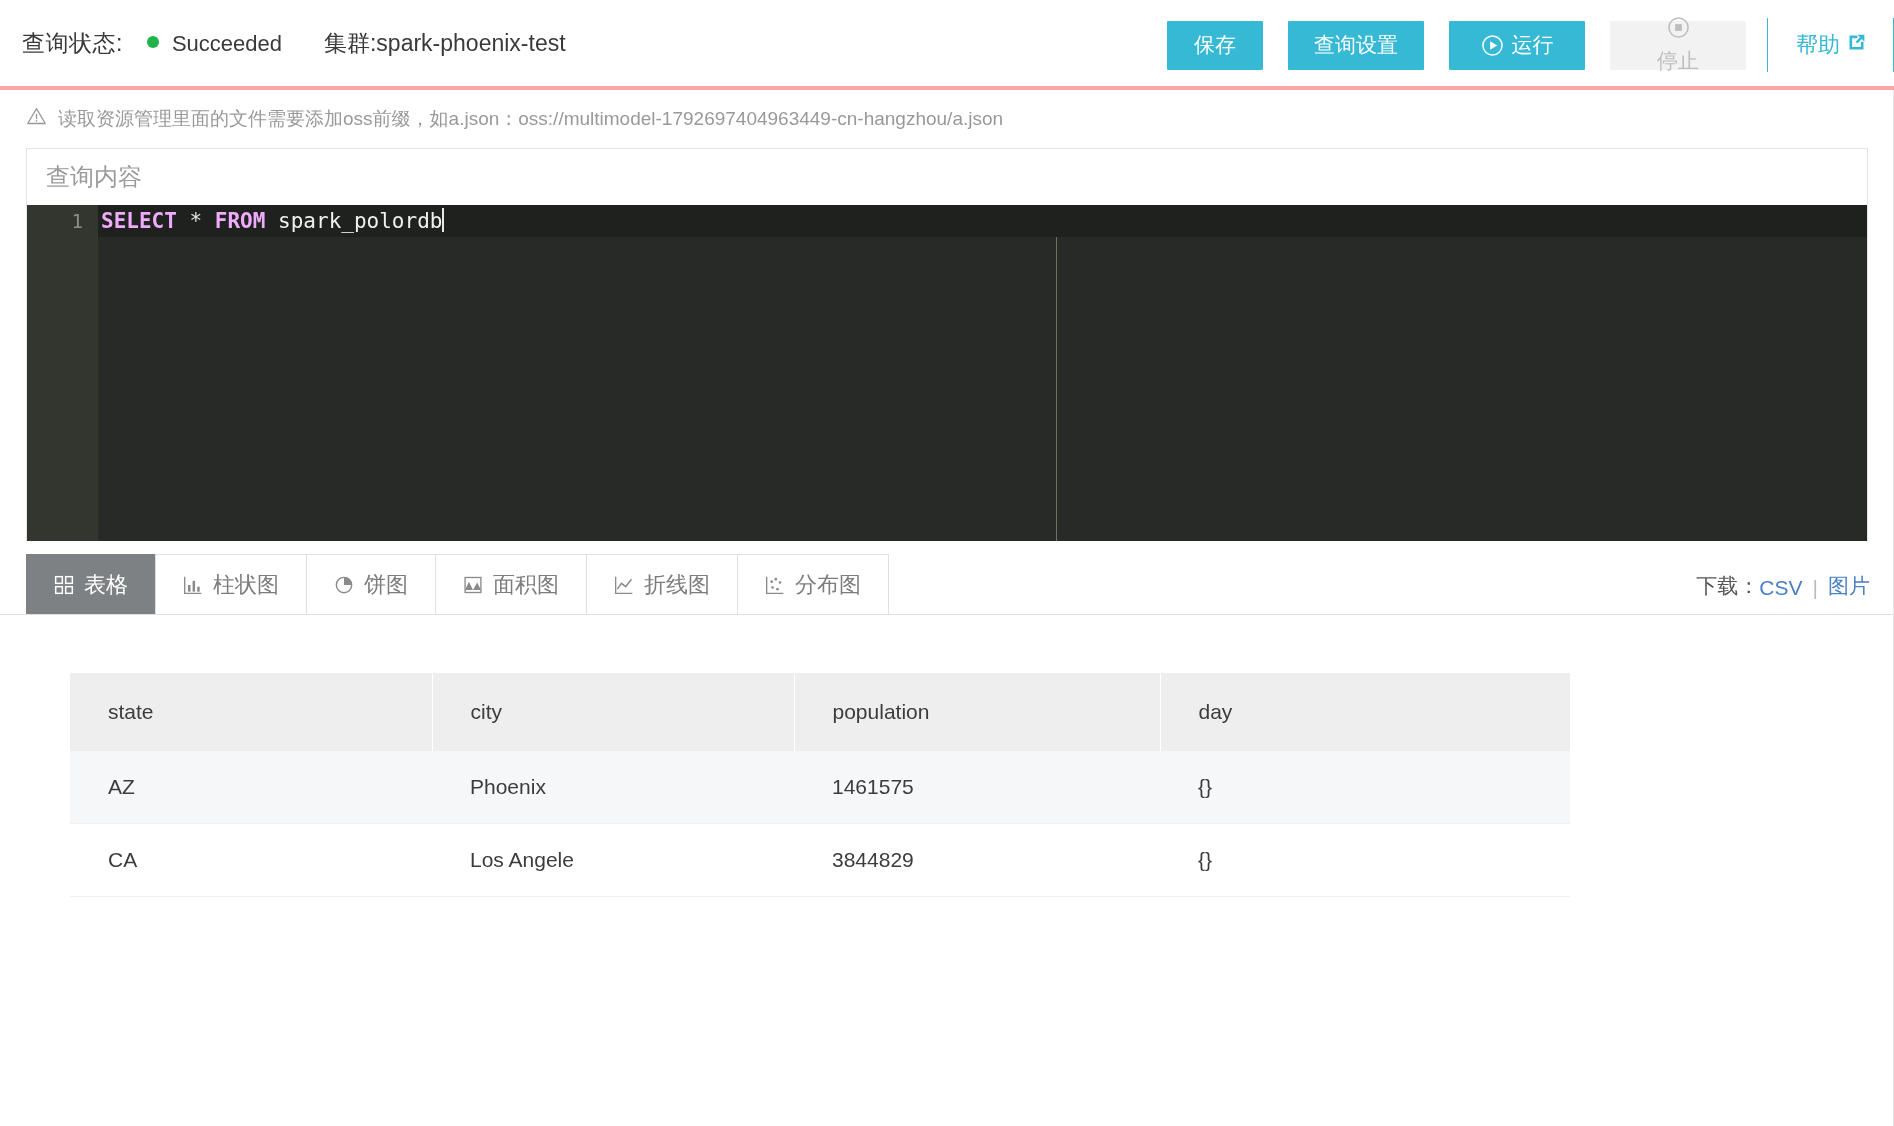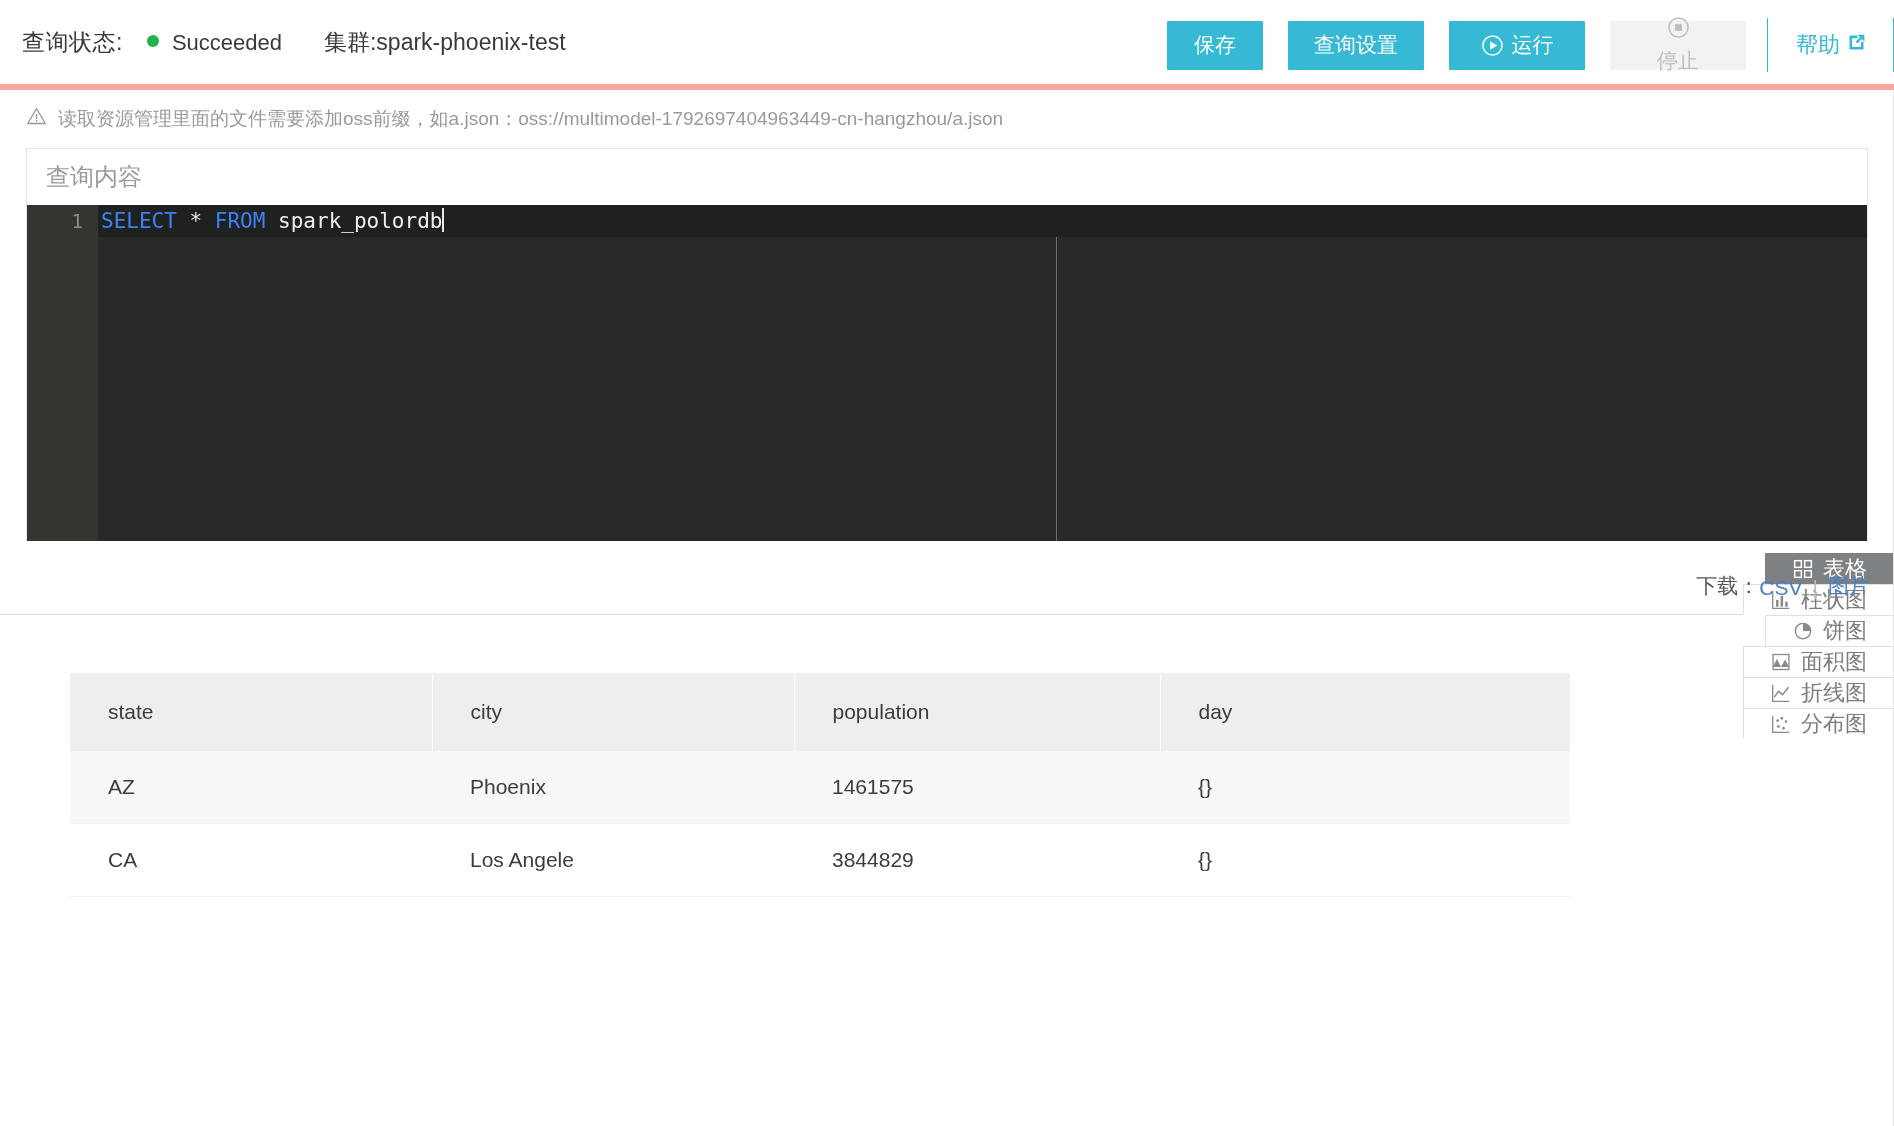--- a/index.html
+++ b/index.html
@@ -9,21 +9,21 @@
     background: #ffffff;
     font-family: "Liberation Sans", "DejaVu Sans", sans-serif;
     color: #333;
     overflow: hidden;
   }
 
   
   .header {
     position: relative;
     height: 90px;
-    border-bottom: 6px solid #fca5a5;
+    border-bottom: 4px solid #fca5a5;
     display: flex;
     align-items: center;
     padding: 0 0 0 22px;
   }
   .status-group { display: flex; align-items: baseline; }
   .status-label {
     font-size: 23px;
     color: #3a3a3a;
     letter-spacing: 0.5px;
   }
@@ -156,21 +156,21 @@
     font-family: "DejaVu Sans Mono", "Liberation Mono", monospace;
   }
   .code-line {
     position: absolute;
     left: 74px; top: 0;
     height: 32px;
     line-height: 32px;
     font-size: 21px;
     white-space: pre;
   }
-  .tok-kw { color: #3b82f6; }
+  .tok-kw { color: #f0abfc; font-weight: bold; }
   .tok-op { color: #e6e6e6; }
   .tok-id { color: #f0f0f0; }
   .caret {
     display: inline-block;
     width: 2px;
     height: 24px;
     background: #e8e8e8;
     vertical-align: -4px;
     margin-left: 0px;
   }
@@ -184,21 +184,20 @@
 
   
   .tabs-row {
     margin-top: 12px;
     position: relative;
     height: 62px;
     border-bottom: 1px solid #e0e0e0;
     padding-left: 26px;
     display: flex;
     align-items: flex-end;
-    flex-direction: column;
   }
   .tab {
     height: 60px;
     display: inline-flex;
     align-items: center;
     gap: 10px;
     padding: 0 27px;
     font-size: 22px;
     color: #7d7d7d;
     background: #ffffff;

